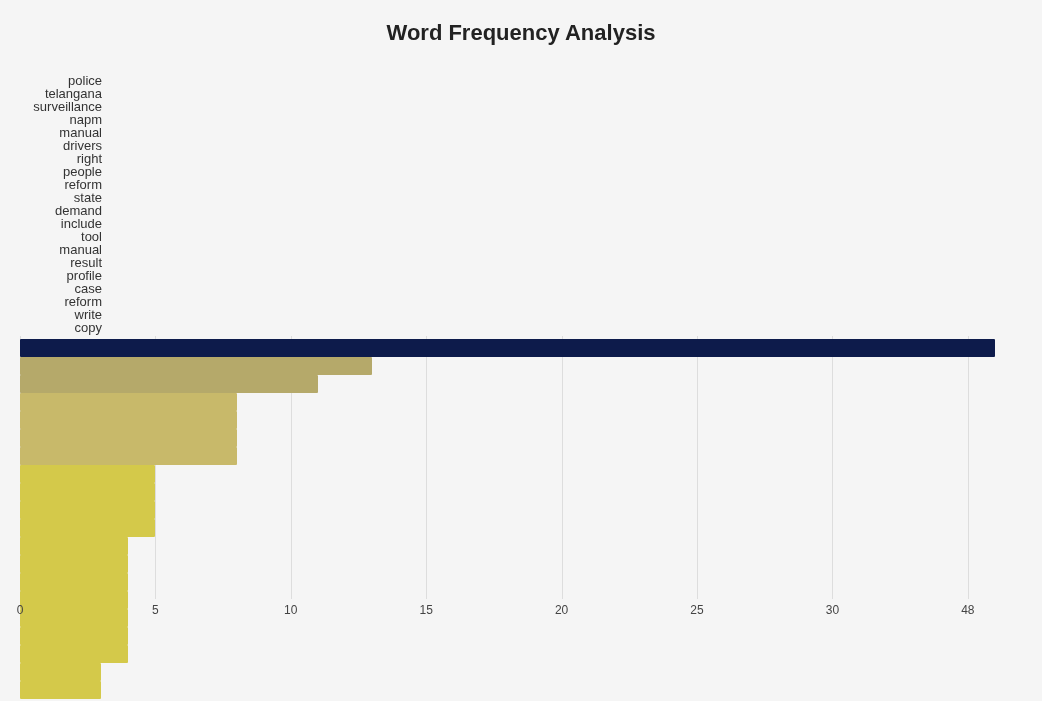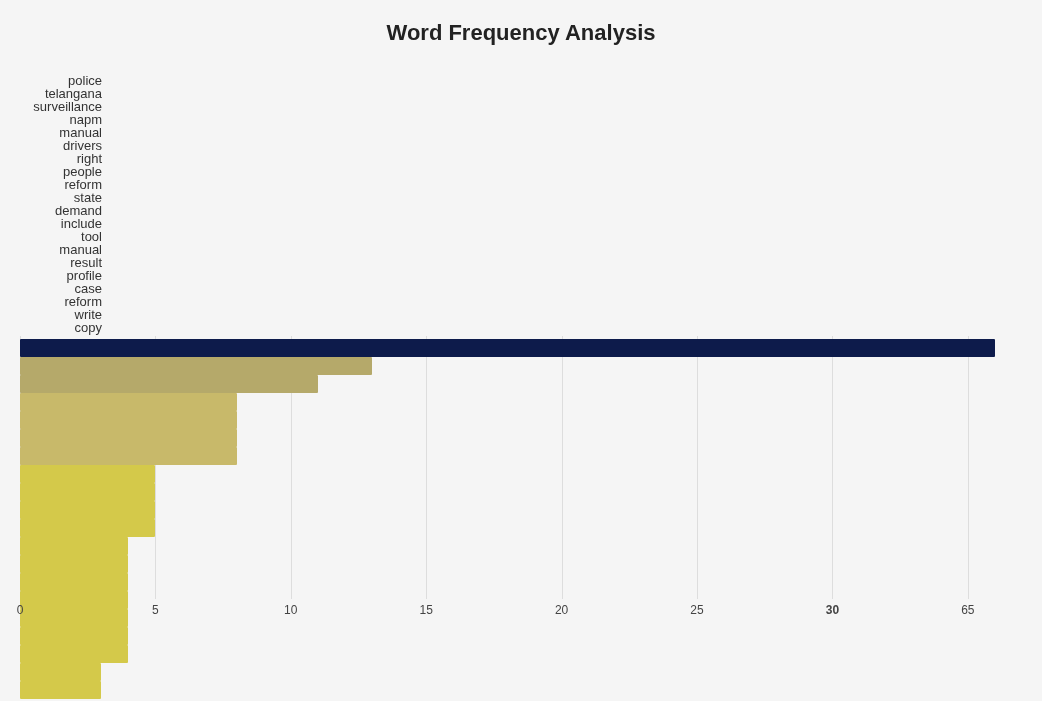--- a/index.html
+++ b/index.html
@@ -215,18 +215,18 @@
             </div>
           </div>
       </div>
       <div class="x-axis-labels" id="x-axis-labels">
           <span class="x-tick" style="left: 0%;">0</span>
           <span class="x-tick" style="left: 13.5135%;">5</span>
           <span class="x-tick" style="left: 27.027%;">10</span>
           <span class="x-tick" style="left: 40.5405%;">15</span>
           <span class="x-tick" style="left: 54.0541%; text-align: center;">20</span>
           <span class="x-tick" style="left: 67.5676%; text-align: right;">25</span>
-          <span class="x-tick" style="left: 81.0811%; font-weight: bold;">30</span>
-          <span class="x-tick" style="left: 94.5946%;">65</span>
+          <span class="x-tick" style="left: 81.0811%;">30</span>
+          <span class="x-tick" style="left: 94.5946%;">48</span>
         </div>
     </div>
   </div>
 </div>
 
 </body></html>

